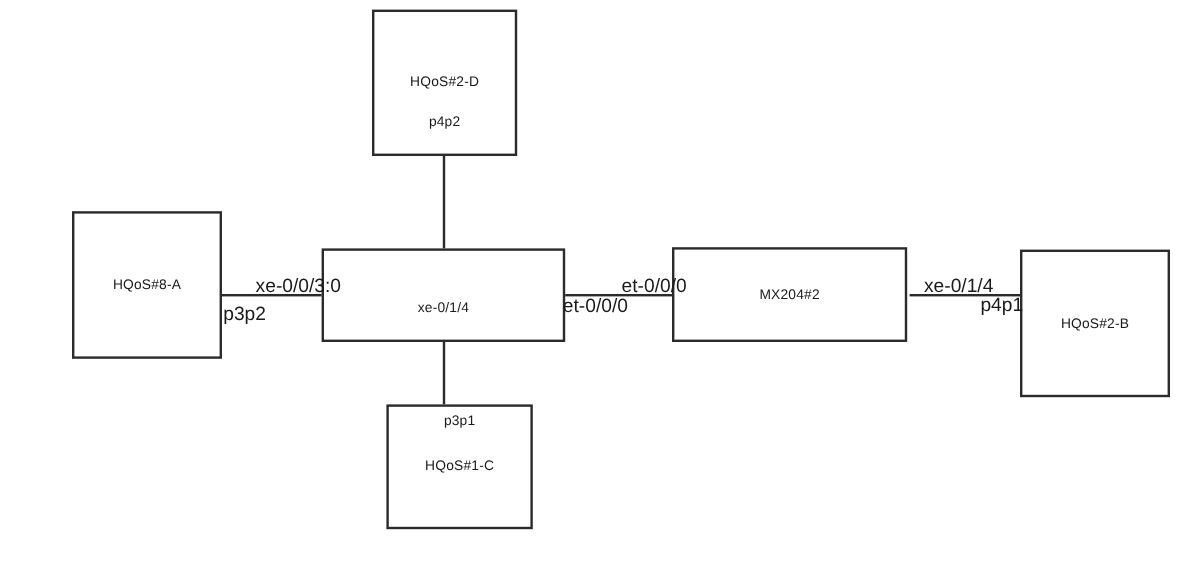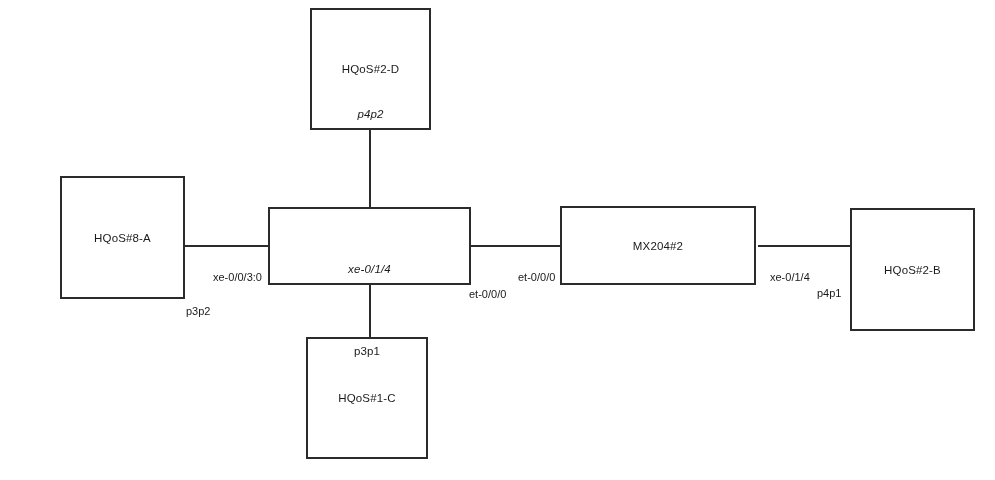--- a/index.html
+++ b/index.html
@@ -38,46 +38,44 @@
     white-space: nowrap;
   }
   .node-label.center {
     top: 50%;
     transform: translateY(-50%);
   }
   .node-label.near-top {
     top: 6px;
   }
   .node-label.near-bottom {
-    bottom: 8px;
-    font-style: italic;
+    bottom: 20px;
   }
 
   
   .link {
     position: absolute;
     background: #2b2b2b;
     z-index: 1;
   }
   .link.horizontal {
     height: 2px;
   }
   .link.vertical {
     width: 2px;
   }
 
   
   .port-label {
     position: absolute;
-    font-size: 11px;
+    font-size: 16px;
     color: #1a1a1a;
     white-space: nowrap;
     z-index: 4;
     background: transparent;
-    margin-top: 41px;
   }
 </style>
 </head>
 <body>
 
 <div id="canvas">
 
   <div class="link vertical" style="left:369px; top:126px; height:85px;"></div>
 
   <div class="link horizontal" style="left:183px; top:245px; width:89px;"></div>
@@ -102,28 +100,28 @@
   </div>
 
   <div class="node" style="left:560px; top:206px; width:196px; height:79px;">
     <div class="node-label center">MX204#2</div>
   </div>
 
   <div class="node" style="left:850px; top:176px; width:125px; height:123px;margin-top:32px;">
     <div class="node-label center">HQoS#2-B</div>
   </div>
 
-  <div class="node" style="left:306px; top:337px; width:122px; height:122px;">
+  <div class="node" style="left:322px; top:337px; width:122px; height:104px;">
     <div class="node-label near-top">p3p1</div>
     <div class="node-label center">HQoS#1-C</div>
   </div>
 
   <div class="port-label" style="left:213px; top:230px;">xe-0/0/3:0</div>
 
-  <div class="port-label" style="left:186px; top:264px;">p3p2</div>
+  <div class="port-label" style="left:186px; top:254px;">p3p2</div>
 
   <div class="port-label" style="left:518px; top:230px;">et-0/0/0</div>
 
   <div class="port-label" style="left:469px; top:247px;">et-0/0/0</div>
 
   <div class="port-label" style="left:770px; top:230px;">xe-0/1/4</div>
 
   <div class="port-label" style="left:817px; top:246px;">p4p1</div>
 
 </div>

